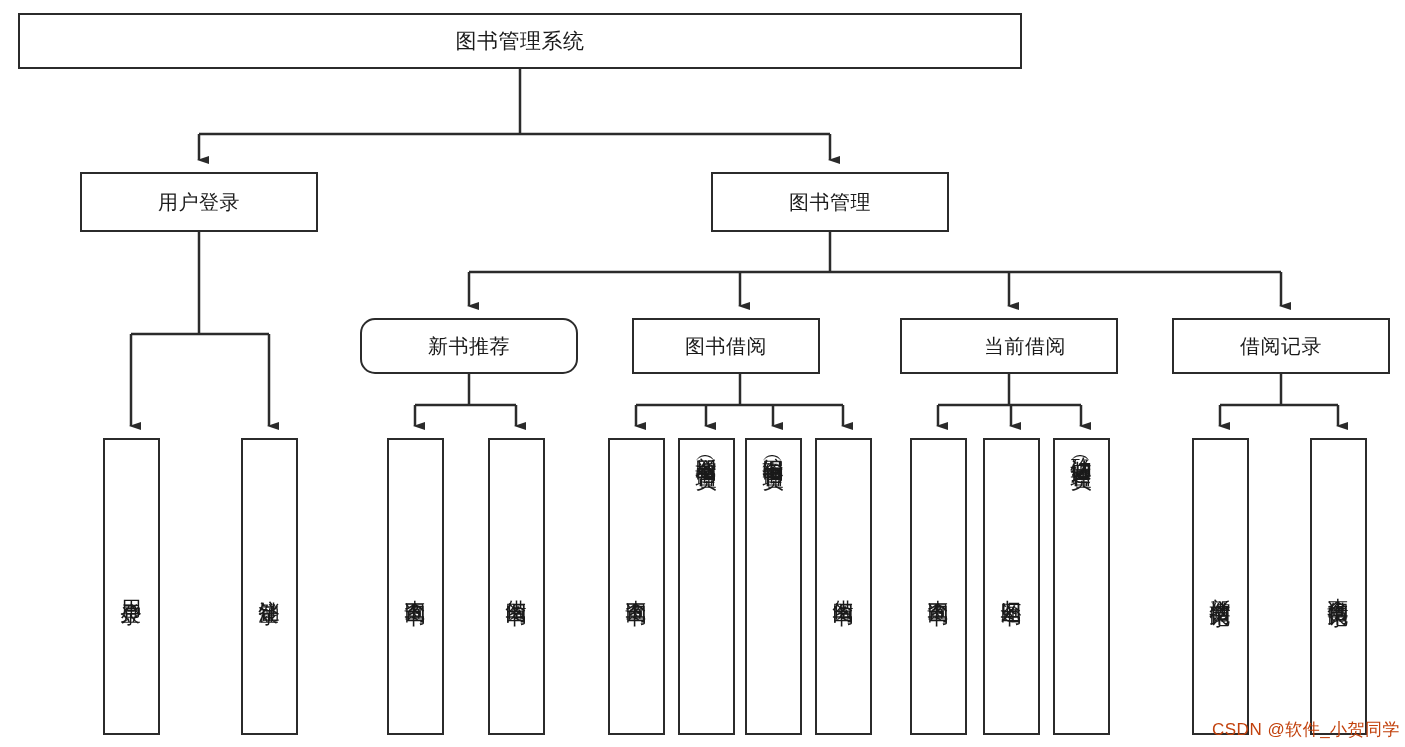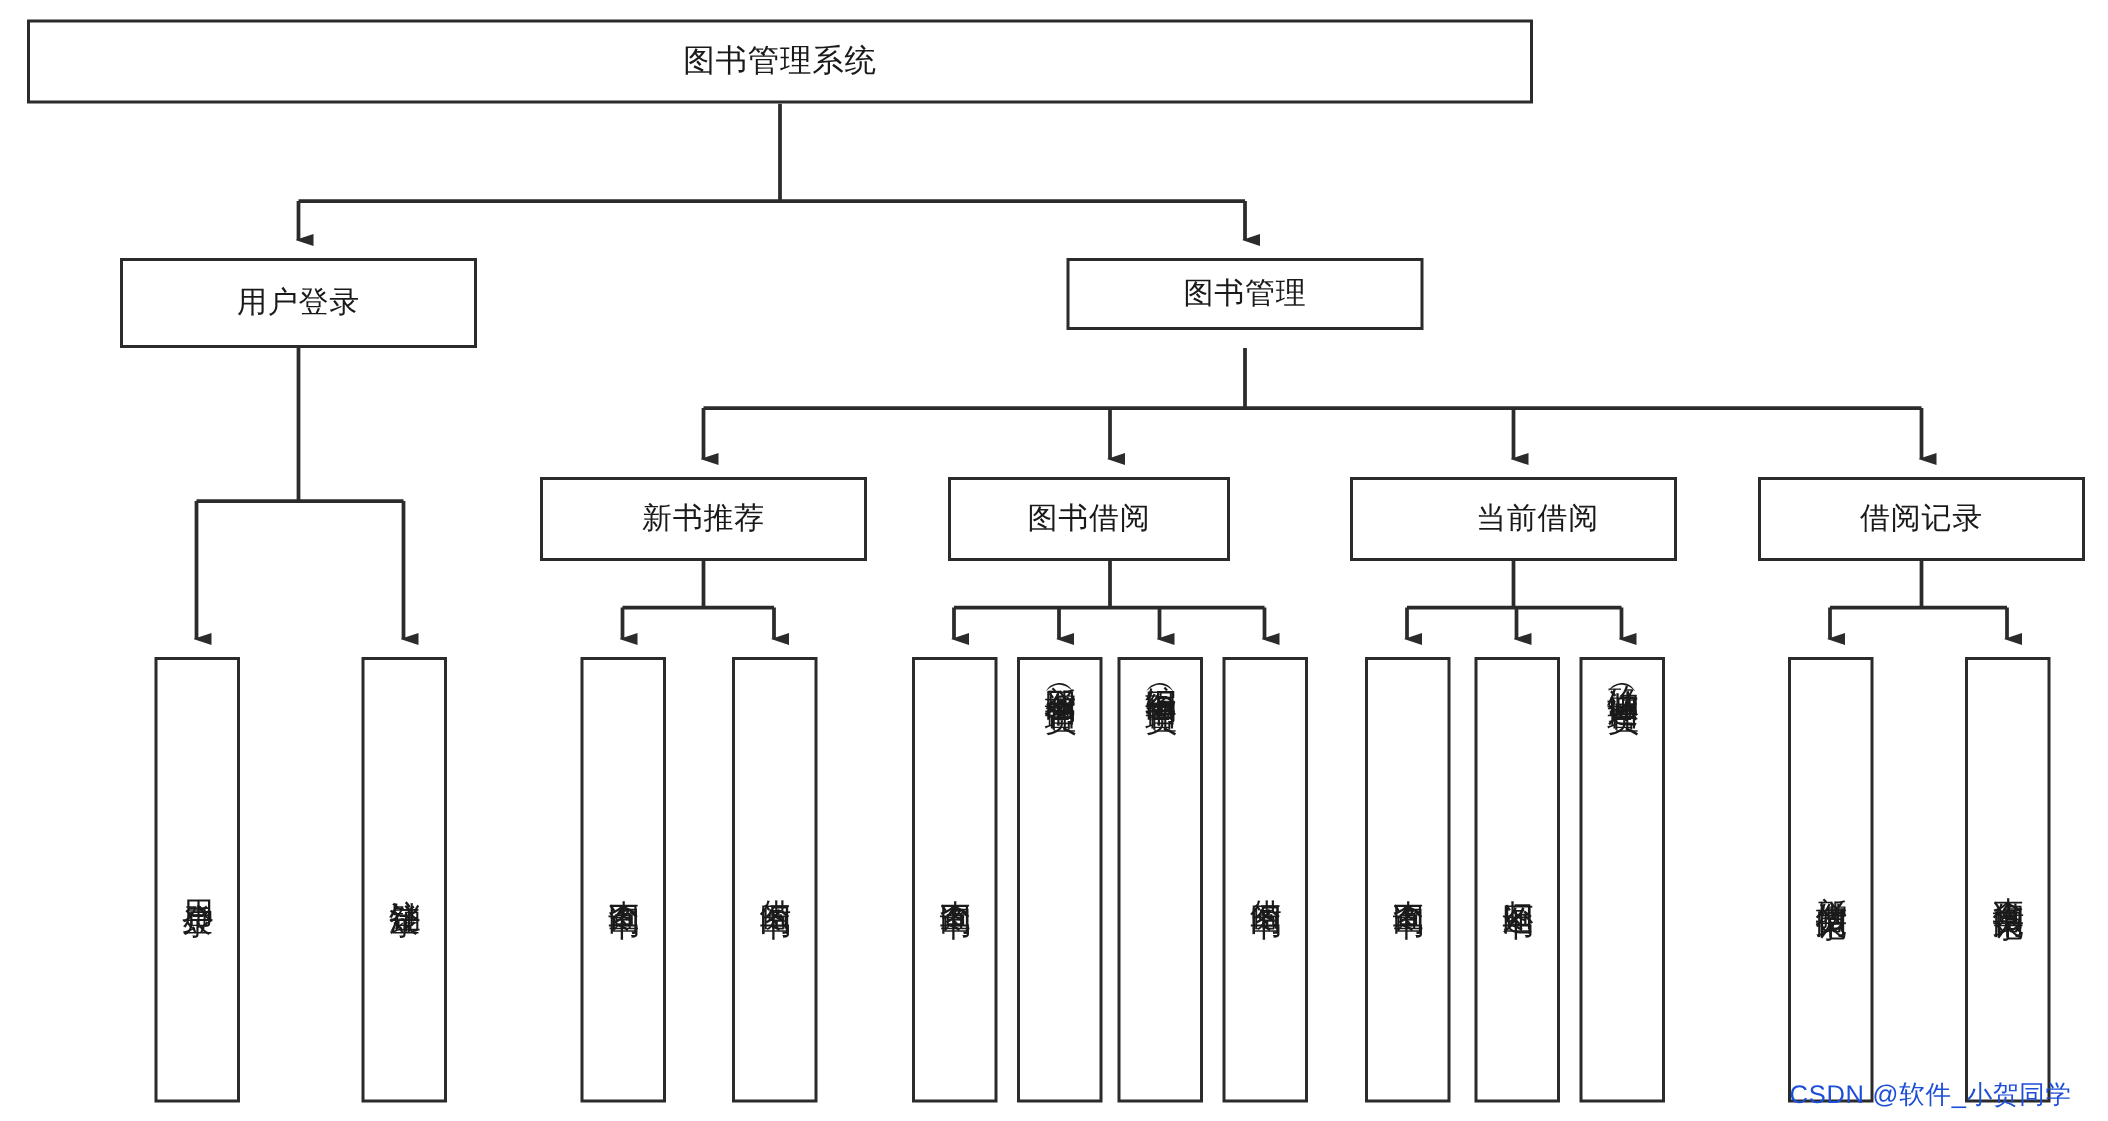--- a/index.html
+++ b/index.html
@@ -56,23 +56,24 @@
     letter-spacing: 2px;
     white-space: nowrap;
   }
   .node.leaf.center .label {
     margin-top: auto;
     margin-bottom: auto;
   }
   .watermark {
     position: absolute;
     font-size: 17px;
-    color: #1d4ed8;
+    color: #c2410c;
     white-space: nowrap;
     letter-spacing: 0.5px;
+    margin-left: 19px;
   }
 </style>
 </head>
 <body>
 
 <div id="canvas">
 
   <svg class="wires" viewBox="0 0 1405 747">
     <defs>
       <marker id="arrow" markerWidth="10" markerHeight="12" refX="4" refY="10" orient="auto" markerUnits="userSpaceOnUse">
@@ -124,25 +125,25 @@
   </svg>
 
   <div class="node root" style="left:18px; top:13px; width:1004px; height:56px;">
     <span class="label">图书管理系统</span>
   </div>
 
   <div class="node lvl2" style="left:80px; top:172px; width:238px; height:60px;">
     <span class="label">用户登录</span>
   </div>
 
-  <div class="node lvl2" style="left:711px; top:172px; width:238px; height:48px;">
+  <div class="node lvl2" style="left:711px; top:172px; width:238px; height:60px;">
     <span class="label">图书管理</span>
   </div>
 
-  <div class="node lvl3" style="left:360px; top:318px; width:218px; height:56px;">
+  <div class="node lvl3" style="left:360px; top:318px; width:218px; height:56px;border-radius:15px;">
     <span class="label">新书推荐</span>
   </div>
 
   <div class="node lvl3" style="left:632px; top:318px; width:188px; height:56px;">
     <span class="label">图书借阅</span>
   </div>
 
   <div class="node lvl3" style="left:900px; top:318px; width:218px; height:56px;padding-left:32px;">
     <span class="label">当前借阅</span>
   </div>

